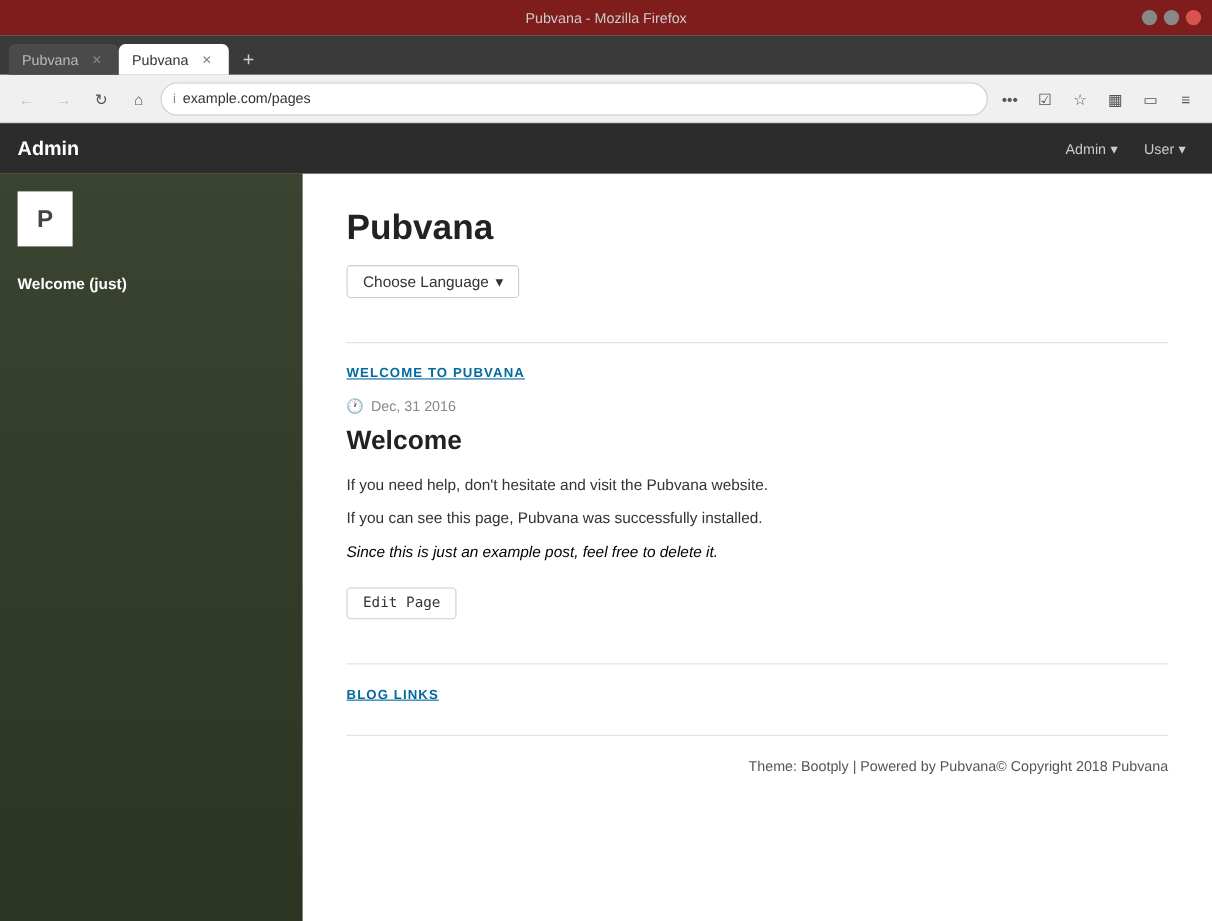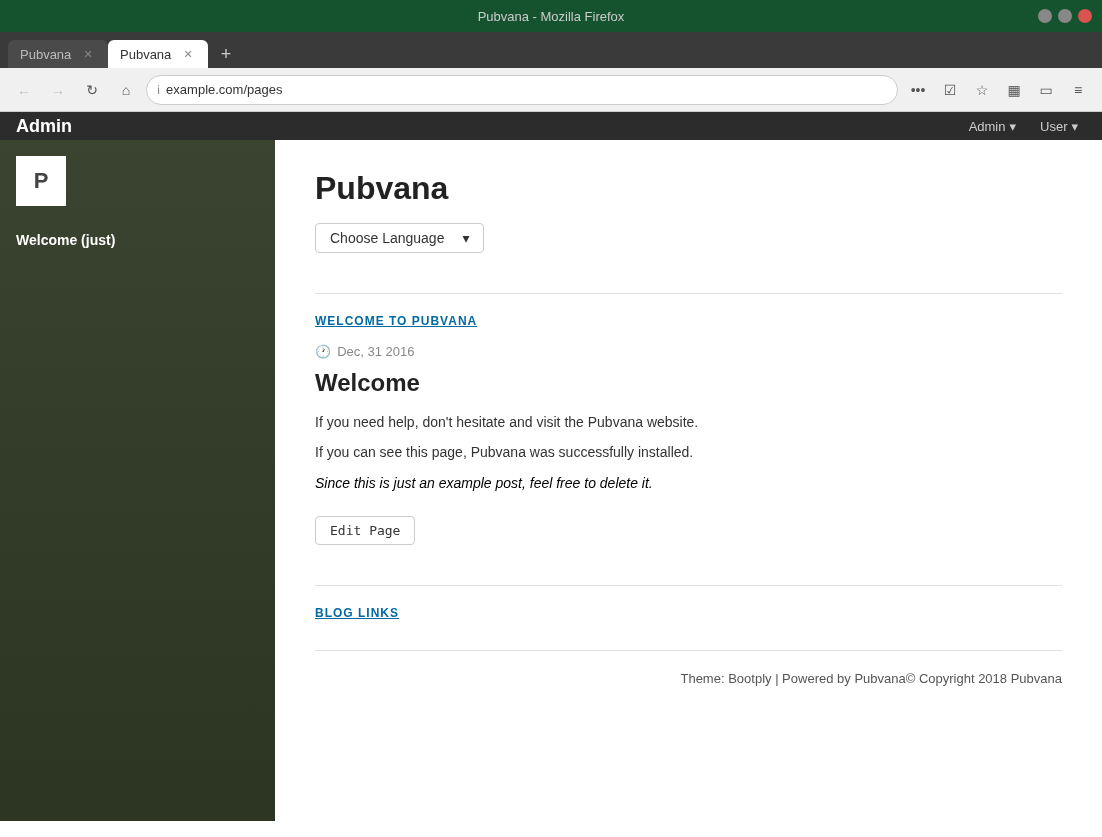--- a/index.html
+++ b/index.html
@@ -1,20 +1,20 @@
 <!DOCTYPE html>
 <html><head>
   <meta charset="utf-8">
   <style>
     * { margin: 0; padding: 0; box-sizing: border-box; }
     body { font-family: Arial, sans-serif; font-size: 14px; background: #fff; overflow: hidden; }
 
     
     .browser-titlebar {
-      background: #14532d;
+      background: #7f1d1d;
       height: 32px;
       display: flex;
       align-items: center;
       justify-content: center;
       color: #ccc;
       font-size: 13px;
       position: relative;
     }
     .browser-window-controls {
       position: absolute;
@@ -112,21 +112,21 @@
     .toolbar-icon-btn {
       width: 28px; height: 28px; border-radius: 50%;
       background: none; border: none;
       display: flex; align-items: center; justify-content: center;
       color: #555; font-size: 14px; cursor: pointer;
     }
 
     
     .admin-nav {
       background: #2c2c2c;
-      height: 28px;
+      height: 46px;
       display: flex;
       align-items: center;
       padding: 0 16px;
       justify-content: space-between;
     }
     .admin-nav .brand {
       color: #fff;
       font-size: 18px;
       font-weight: bold;
     }
@@ -201,21 +201,21 @@
     }
     .site-title {
       font-size: 32px;
       font-weight: bold;
       color: #222;
       margin-bottom: 16px;
     }
     .choose-lang-btn {
       display: inline-flex;
       align-items: center;
-      gap: 18px;
+      gap: 6px;
       padding: 6px 14px;
       border: 1px solid #ccc;
       border-radius: 4px;
       background: #fff;
       font-size: 14px;
       color: #333;
       cursor: pointer;
       margin-bottom: 30px;
     }
 

